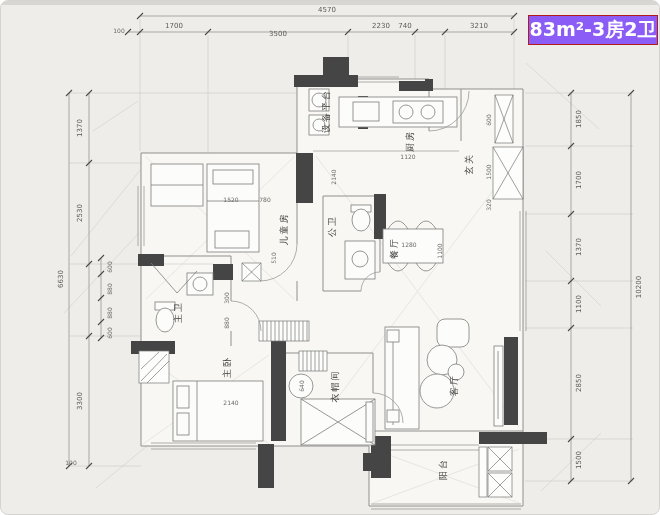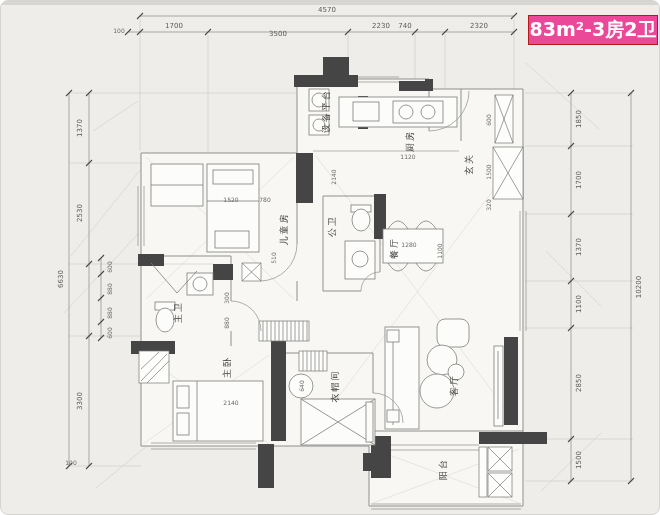--- a/index.html
+++ b/index.html
@@ -6,21 +6,21 @@
   .screen{position:relative;width:660px;height:515px;background:#eeedea;overflow:hidden;
           border-radius:8px;border:1px solid #d6d4d0;box-sizing:border-box;
           font-family:"DejaVu Sans",sans-serif;}
   .screen:before{content:"";position:absolute;left:0;top:0;right:0;height:4px;background:#d8d6d2;}
   svg{position:absolute;left:0;top:0;}
   .lbl{position:absolute;white-space:nowrap;transform:translate(-50%,-50%);color:#5a5a58;}
   .dim{font-size:7px;letter-spacing:0;}
   .dim.sm{font-size:6px;color:#6a6a68;}
   .v{transform:translate(-50%,-50%) rotate(-90deg);}
   .room{font-size:9px;color:#3c3c3a;letter-spacing:2px;transform:translate(-50%,-50%) rotate(-90deg);}
-  .badge{position:absolute;left:527px;top:14px;width:130px;height:30px;background:#ec4899;
+  .badge{position:absolute;left:527px;top:14px;width:130px;height:30px;background:#8b5cf6;
          color:#ffffff;display:flex;align-items:center;justify-content:center;
          font-weight:bold;font-size:19px;letter-spacing:0;box-shadow:0 0 0 1px #b51a1a inset;}
 </style>
 </head>
 <body>
 
 <div class="screen">
 
 <svg width="660" height="515" viewBox="0 0 660 515">
 
@@ -248,21 +248,21 @@
     <path d="M372,392 A30,30 0 0 1 402,422"></path>
     <path d="M468,90 A40,40 0 0 1 428,130"></path>
   </g>
 </svg>
 
 <div class="lbl dim" style="left:326px;top:9px">4570</div>
 <div class="lbl dim" style="left:173px;top:25px">1700</div>
 <div class="lbl dim" style="left:277px;top:33px">3500</div>
 <div class="lbl dim" style="left:380px;top:25px">2230</div>
 <div class="lbl dim" style="left:404px;top:25px">740</div>
-<div class="lbl dim" style="left:478px;top:25px">2320</div>
+<div class="lbl dim" style="left:478px;top:25px">3210</div>
 <div class="lbl dim sm" style="left:118px;top:29px">100</div>
 
 <div class="lbl dim v" style="left:578px;top:118px">1850</div>
 <div class="lbl dim v" style="left:578px;top:179px">1700</div>
 <div class="lbl dim v" style="left:578px;top:246px">1370</div>
 <div class="lbl dim v" style="left:578px;top:303px">1100</div>
 <div class="lbl dim v" style="left:578px;top:382px">2850</div>
 <div class="lbl dim v" style="left:578px;top:459px">1500</div>
 <div class="lbl dim v" style="left:638px;top:286px">10200</div>
 

